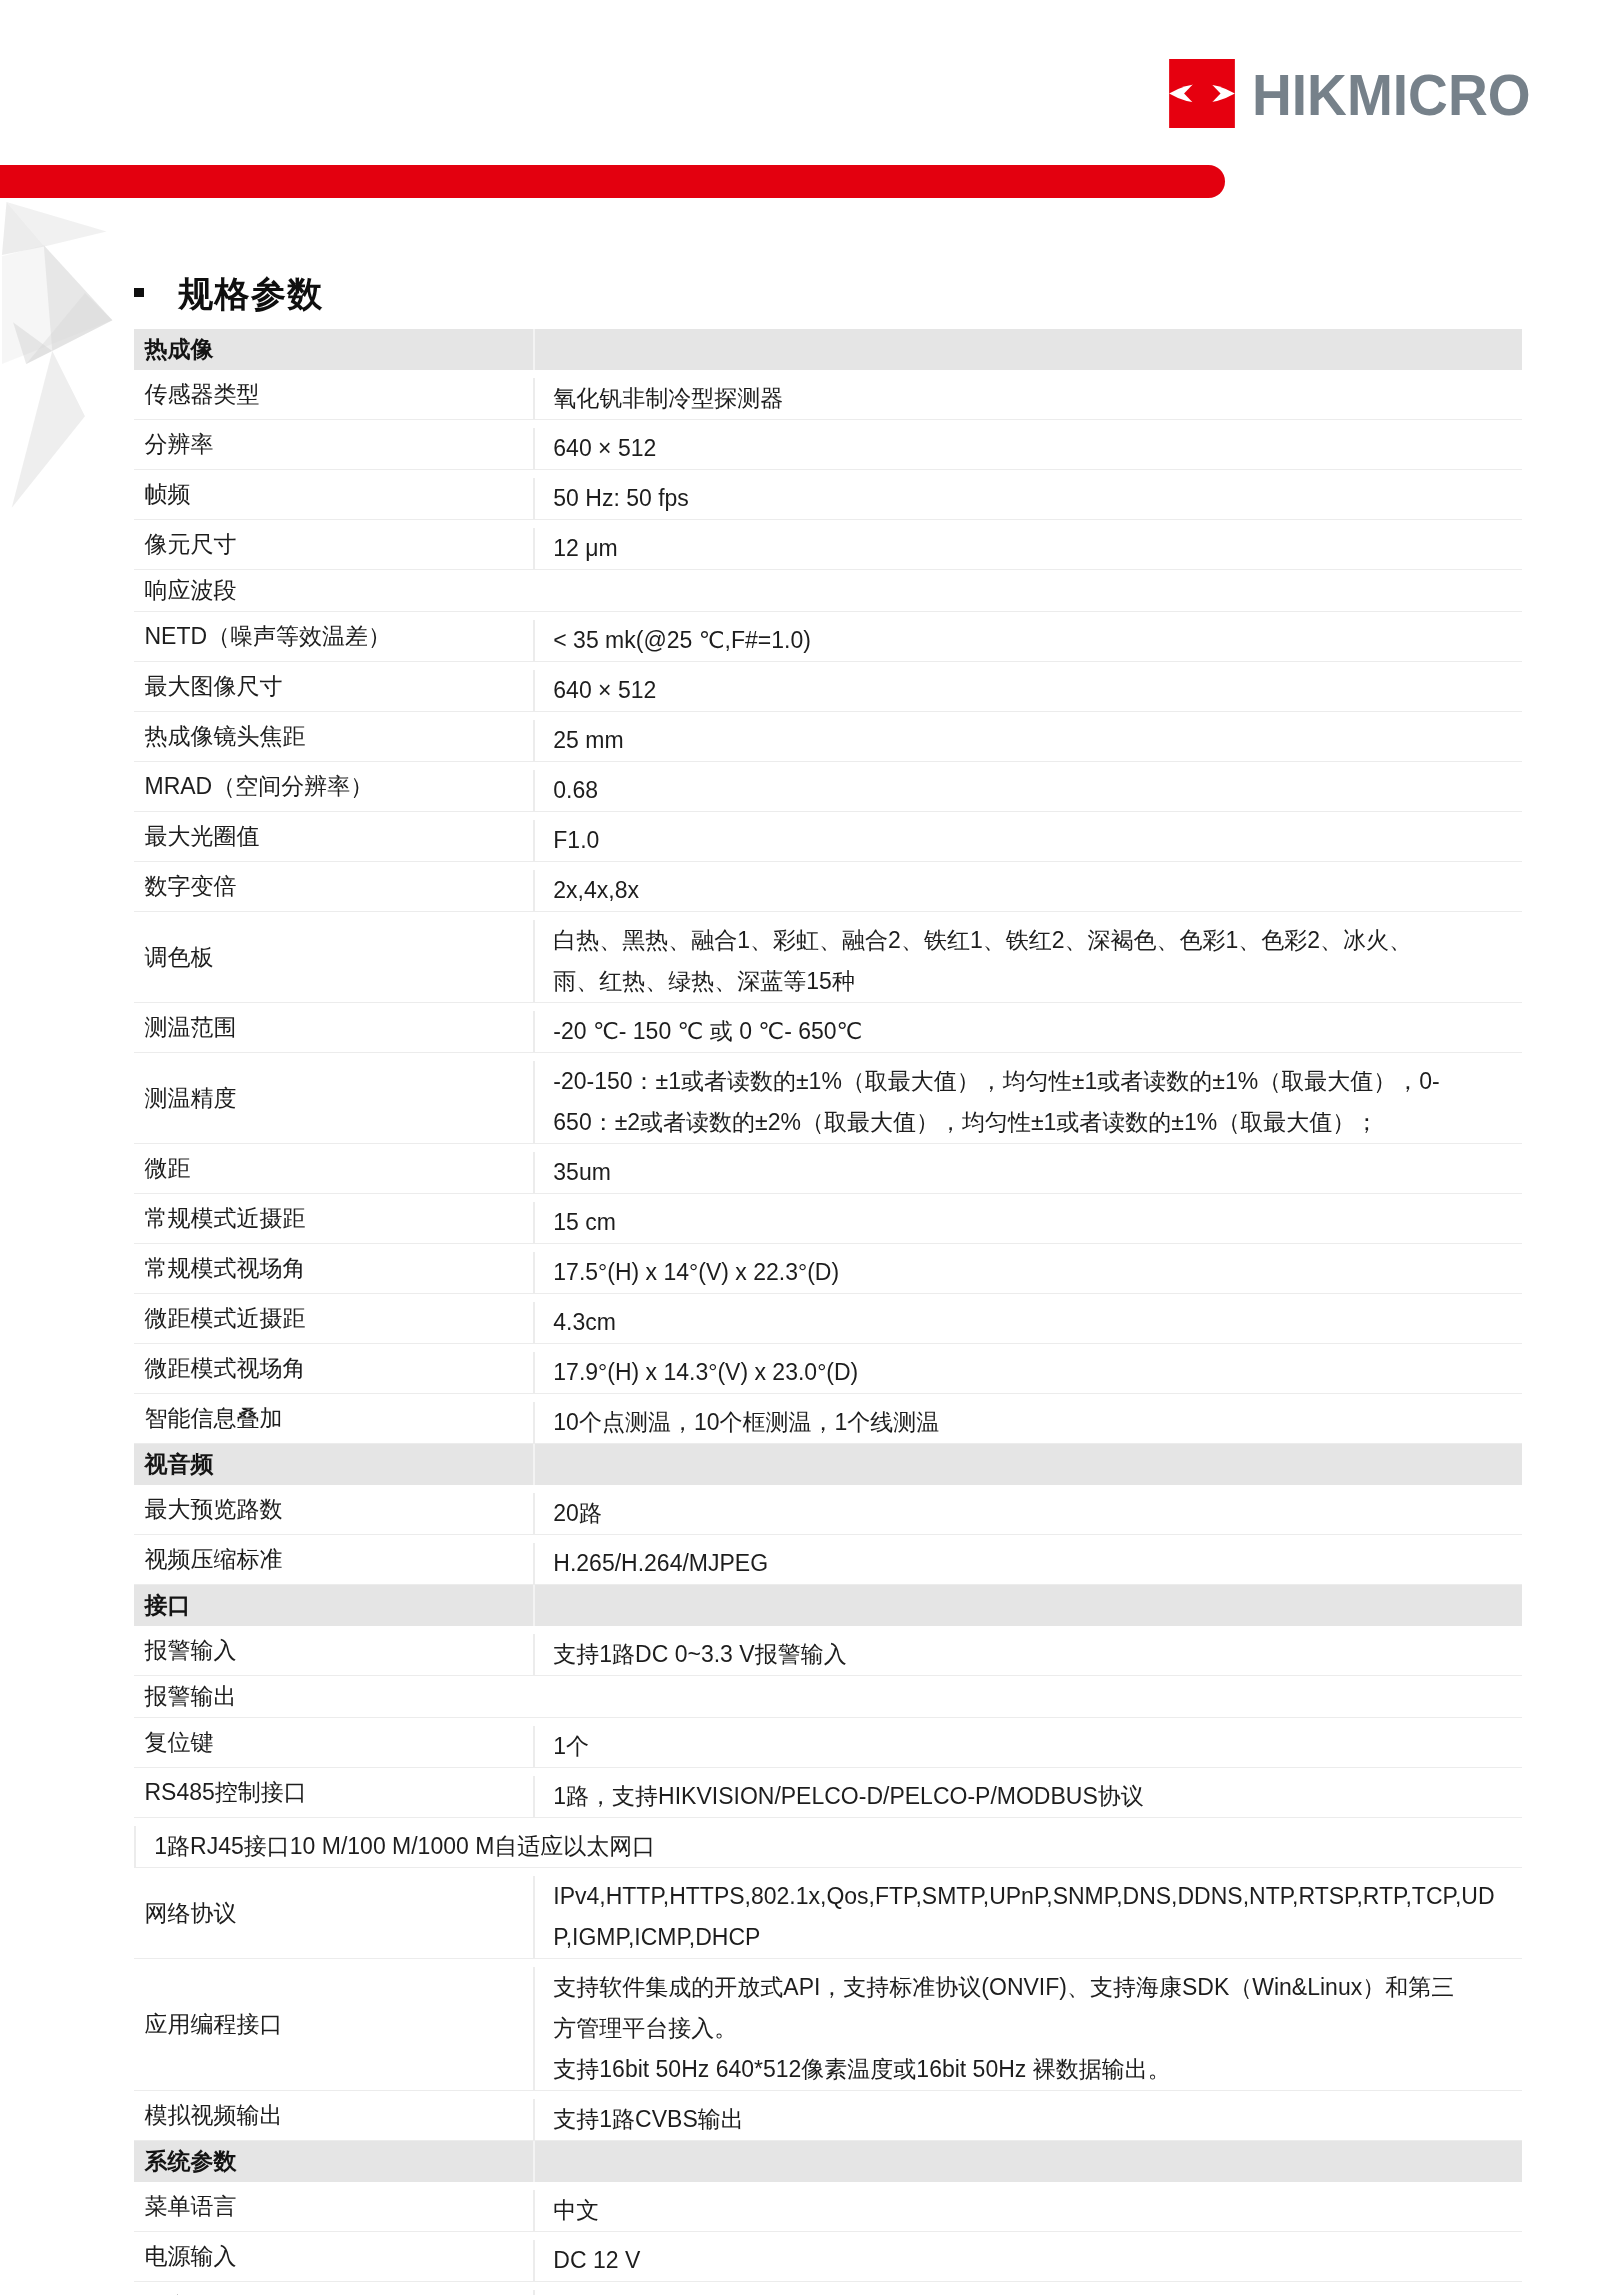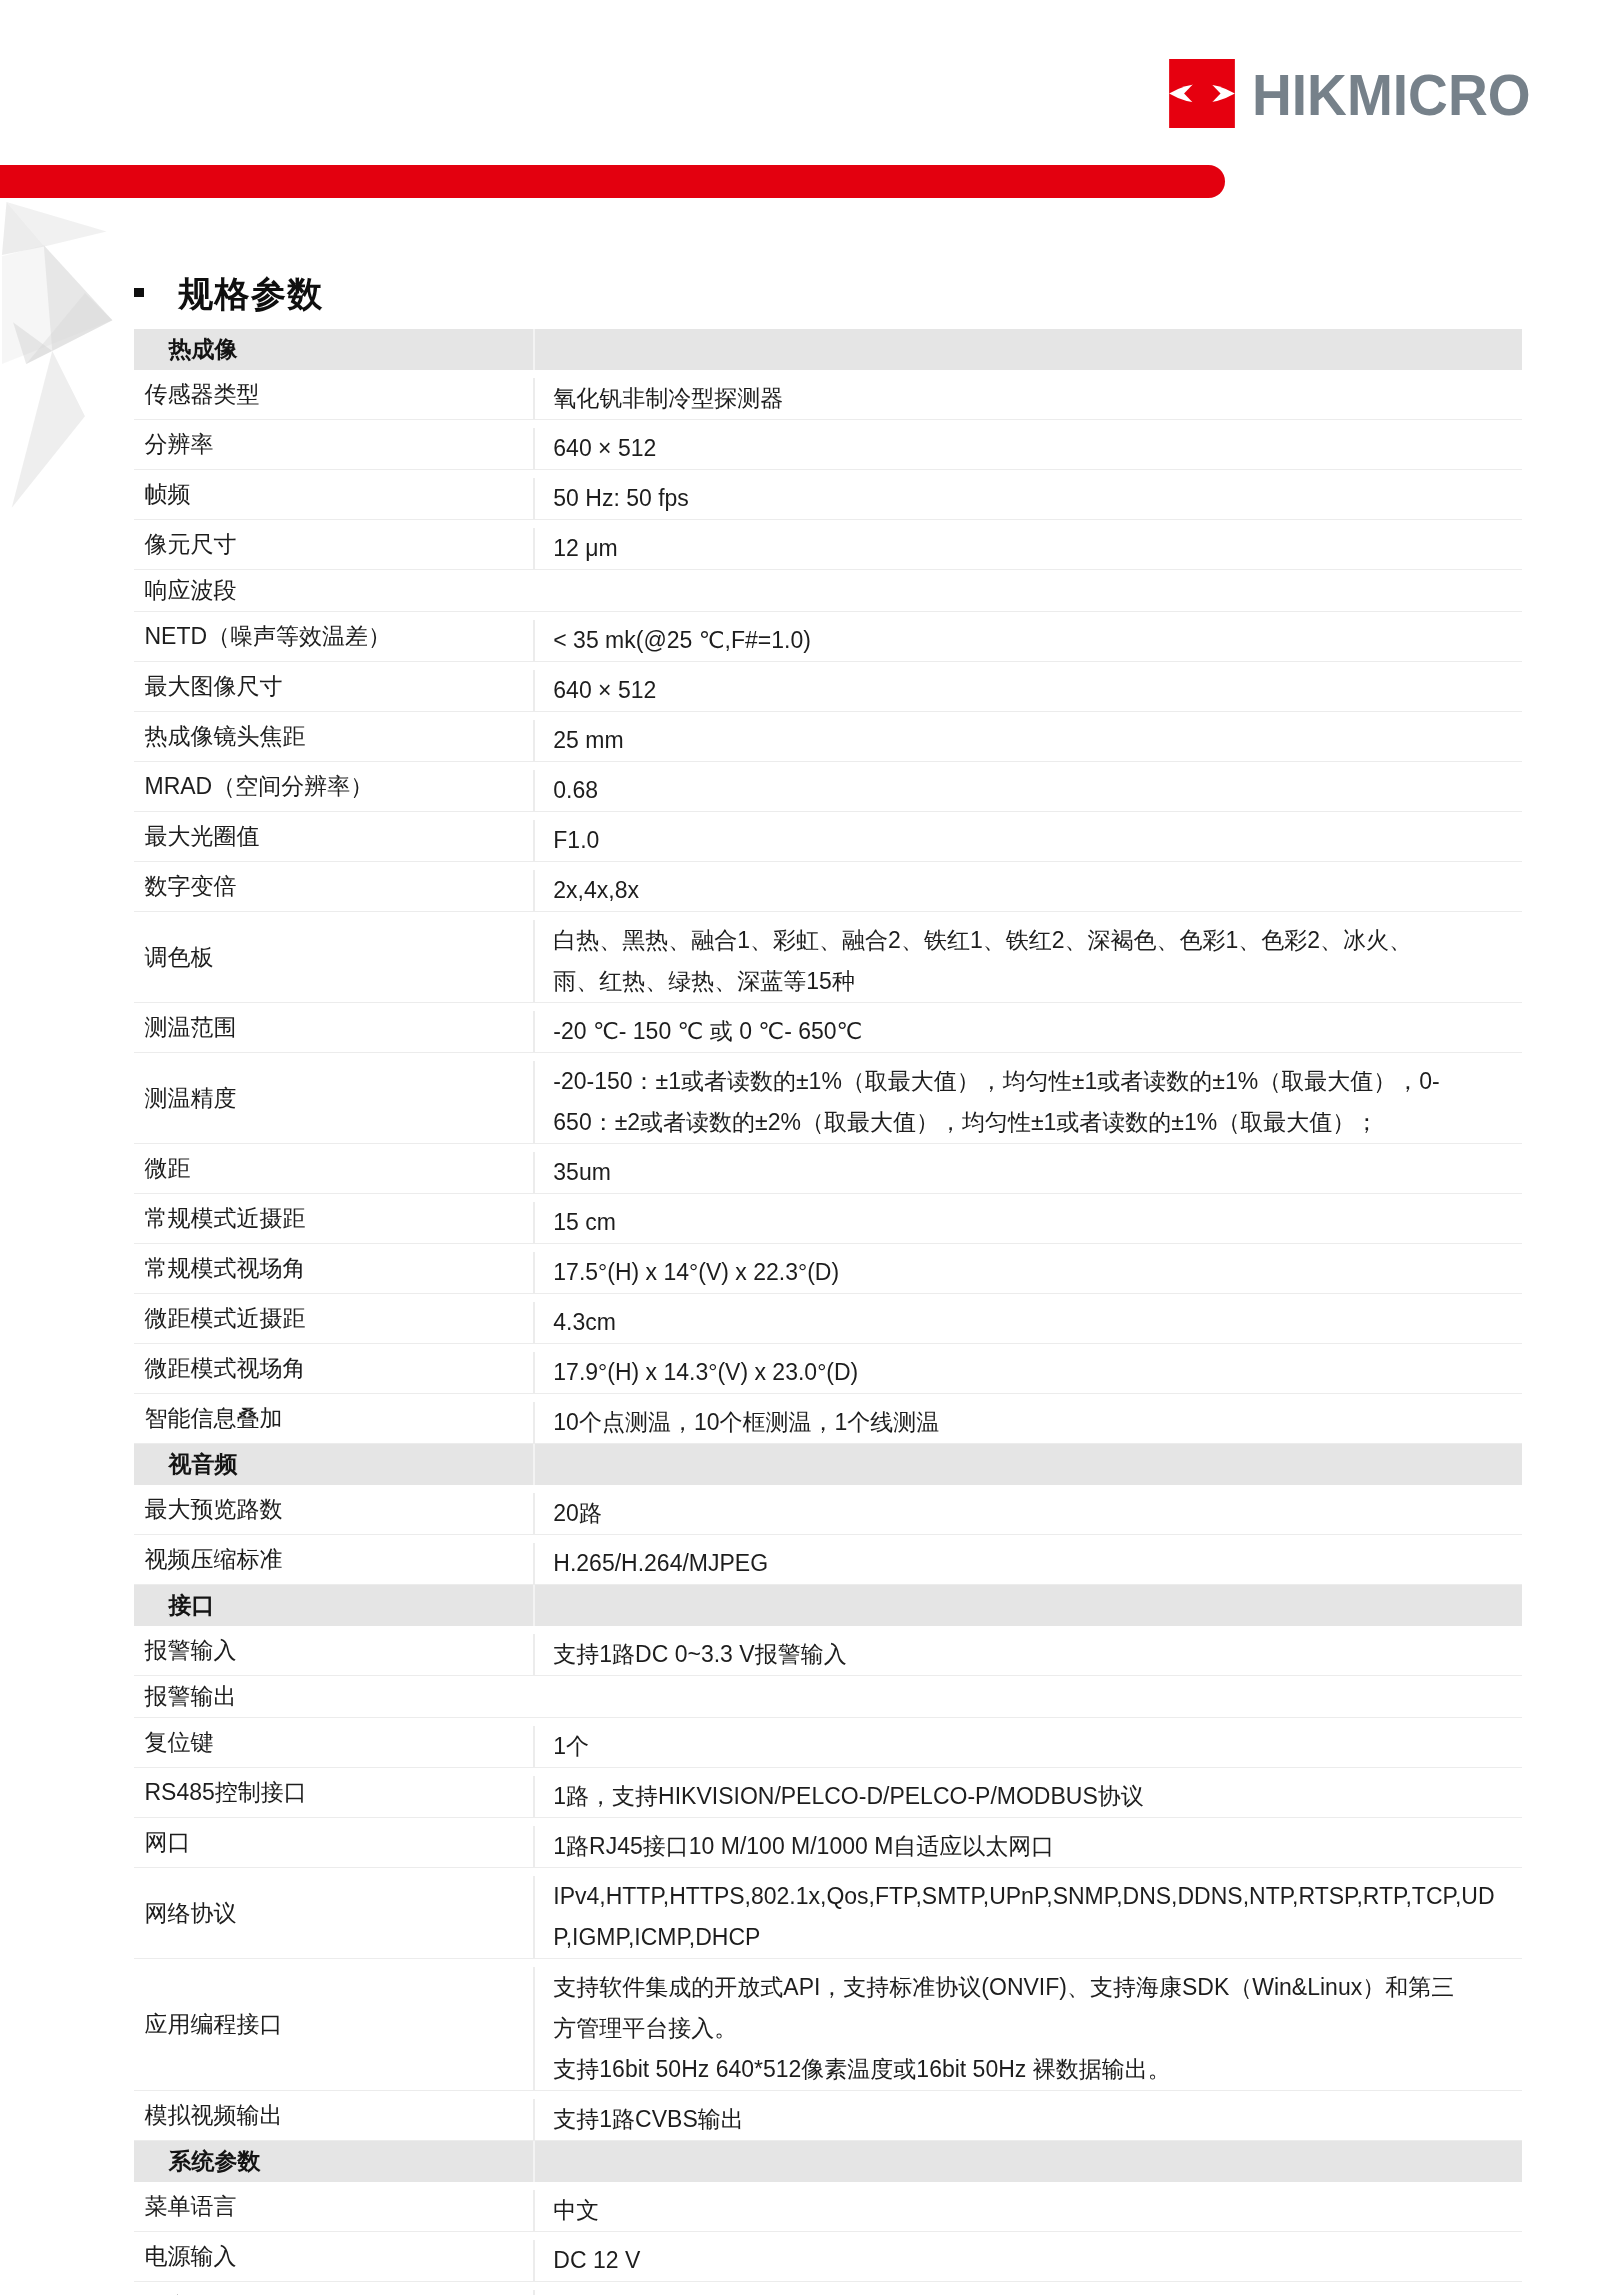--- a/index.html
+++ b/index.html
@@ -39,21 +39,21 @@
   }
   
   .spec-table{
     position:absolute;left:134px;top:329px;width:1388px;
     font-size:23px;
   }
   .section-header{
     position:relative;
     display:flex;align-items:center;
     height:41px;background:#e5e5e5;
-    font-weight:bold;color:#141414;padding-left:24px;
+    font-weight:bold;color:#141414;
   }
   .section-header::after{
     content:"";position:absolute;left:399px;top:0;bottom:0;width:2px;
     background:rgba(255,255,255,.55);
   }
   .hdr-label{padding-left:10.5px;}
   .spec-row{
     display:flex;background:#ffffff;
     border-bottom:1.3px solid #ececec;
   }
@@ -298,23 +298,20 @@
   </div>
     <div class="spec-row">
     <div class="cell label">
         <div class="cell-line">RS485控制接口</div>
       </div>
     <div class="cell value">
         <div class="cell-line">1路，支持HIKVISION/PELCO-D/PELCO-P/MODBUS协议</div>
       </div>
   </div>
     <div class="spec-row">
-    <div class="cell label">
-        <div class="cell-line">网口</div>
-      </div>
     <div class="cell value">
         <div class="cell-line">1路RJ45接口10 M/100 M/1000 M自适应以太网口</div>
       </div>
   </div>
     <div class="spec-row">
     <div class="cell label">
         <div class="cell-line">网络协议</div>
       </div>
     <div class="cell value">
         <div class="cell-line">IPv4,HTTP,HTTPS,802.1x,Qos,FTP,SMTP,UPnP,SNMP,DNS,DDNS,NTP,RTSP,RTP,TCP,UD</div>

